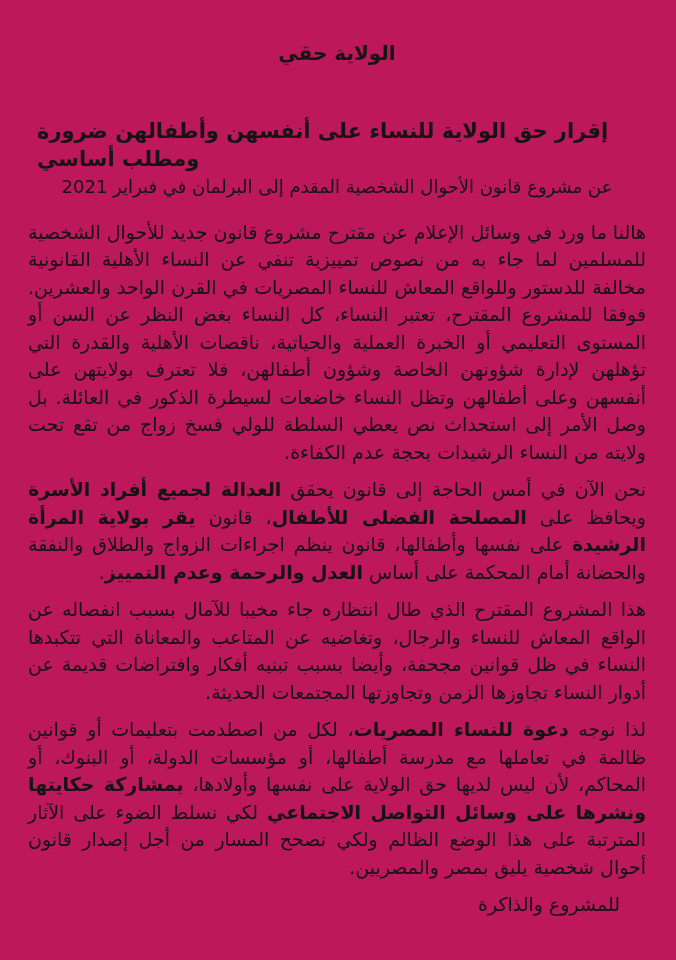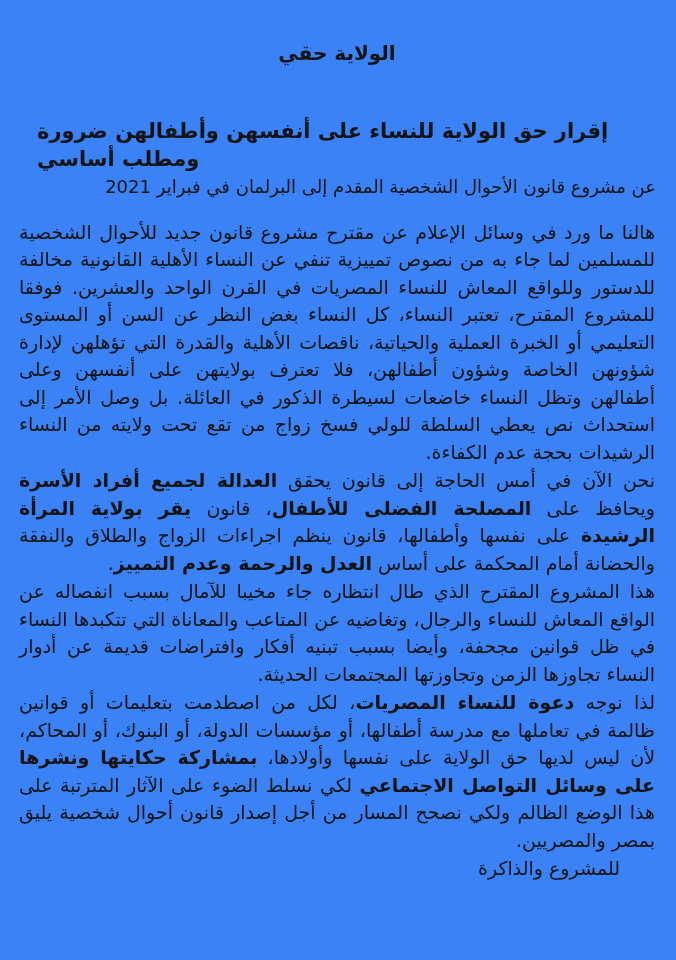--- a/index.html
+++ b/index.html
@@ -10,50 +10,50 @@
     background: #ffffff;
     overflow: hidden;
   }
   .page {
     width: 676px;
     height: 960px;
     padding: 0 20px 0 18px;
     direction: rtl;
     font-family: "DejaVu Sans", sans-serif;
     color: #141414;
-    background: #3b82f6;
+    background: #be185d;
   }
   .doc-title {
     margin: 0;
     padding-top: 41px;
     text-align: center;
     font-size: 20px;
     font-weight: 700;
   }
   .main-heading {
     margin: 52px auto 0;
     max-width: 600px;
     text-align: left;
     font-size: 21px;
     font-weight: 700;
     line-height: 1.35;
   }
   .subtitle {
     margin-top: 2px;
-    text-align: right;
+    text-align: center;
     font-size: 18px;
     font-weight: 400;
   }
   .doc-body {
     margin-top: 22px;
     font-size: 19px;
     line-height: 27.5px;
     text-align: justify;
   }
-  .doc-body p { margin: 1px; padding: 0; }
+  .doc-body p { margin: 10px; padding: 0; }
   .b { font-weight: 700; }
   .signature {
     font-size: 19px;
     line-height: 27.5px;
     text-align: right;
     padding-right: 36px;
   }
 </style>
 </head>
 <body>

